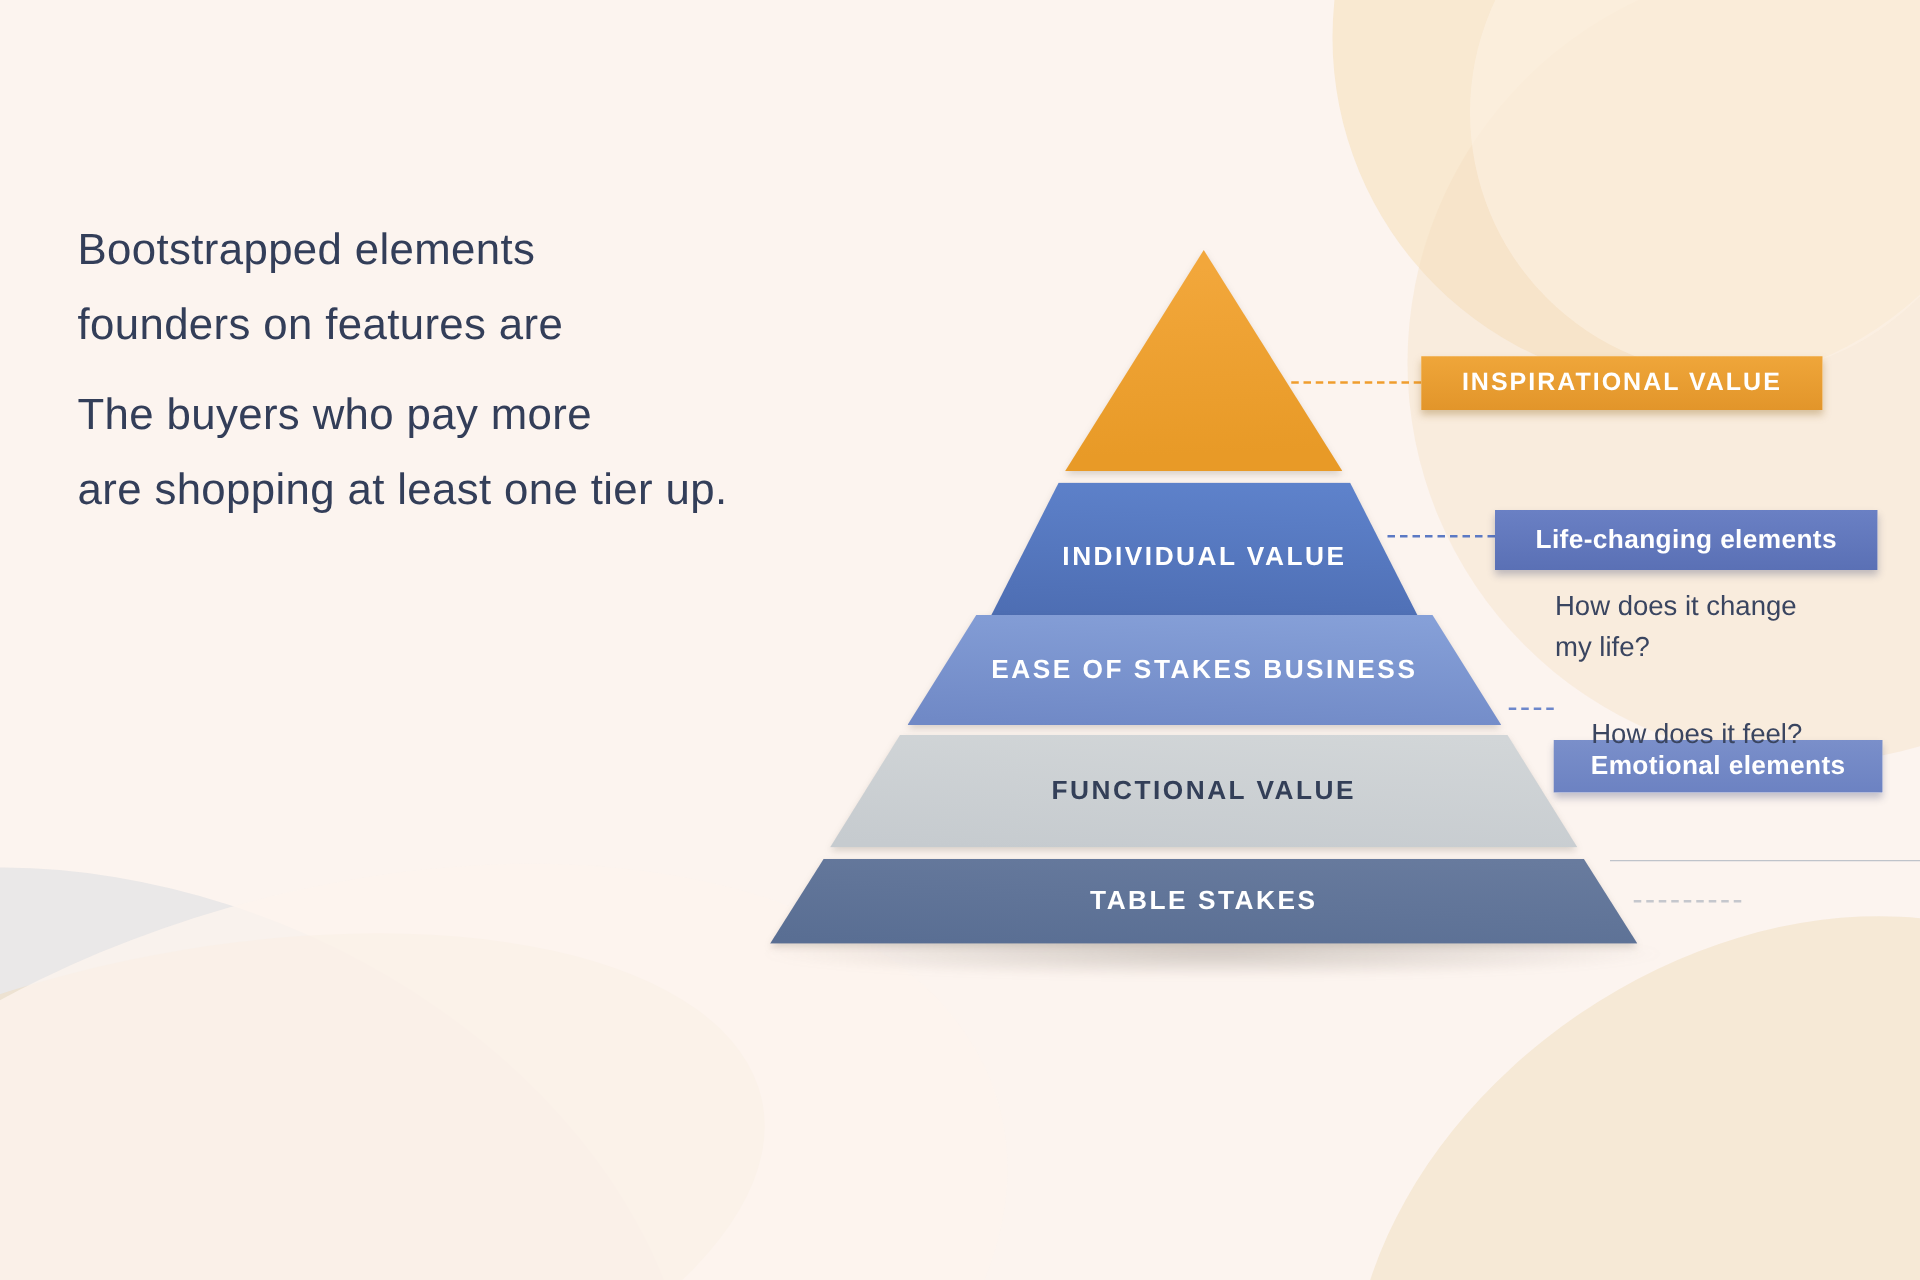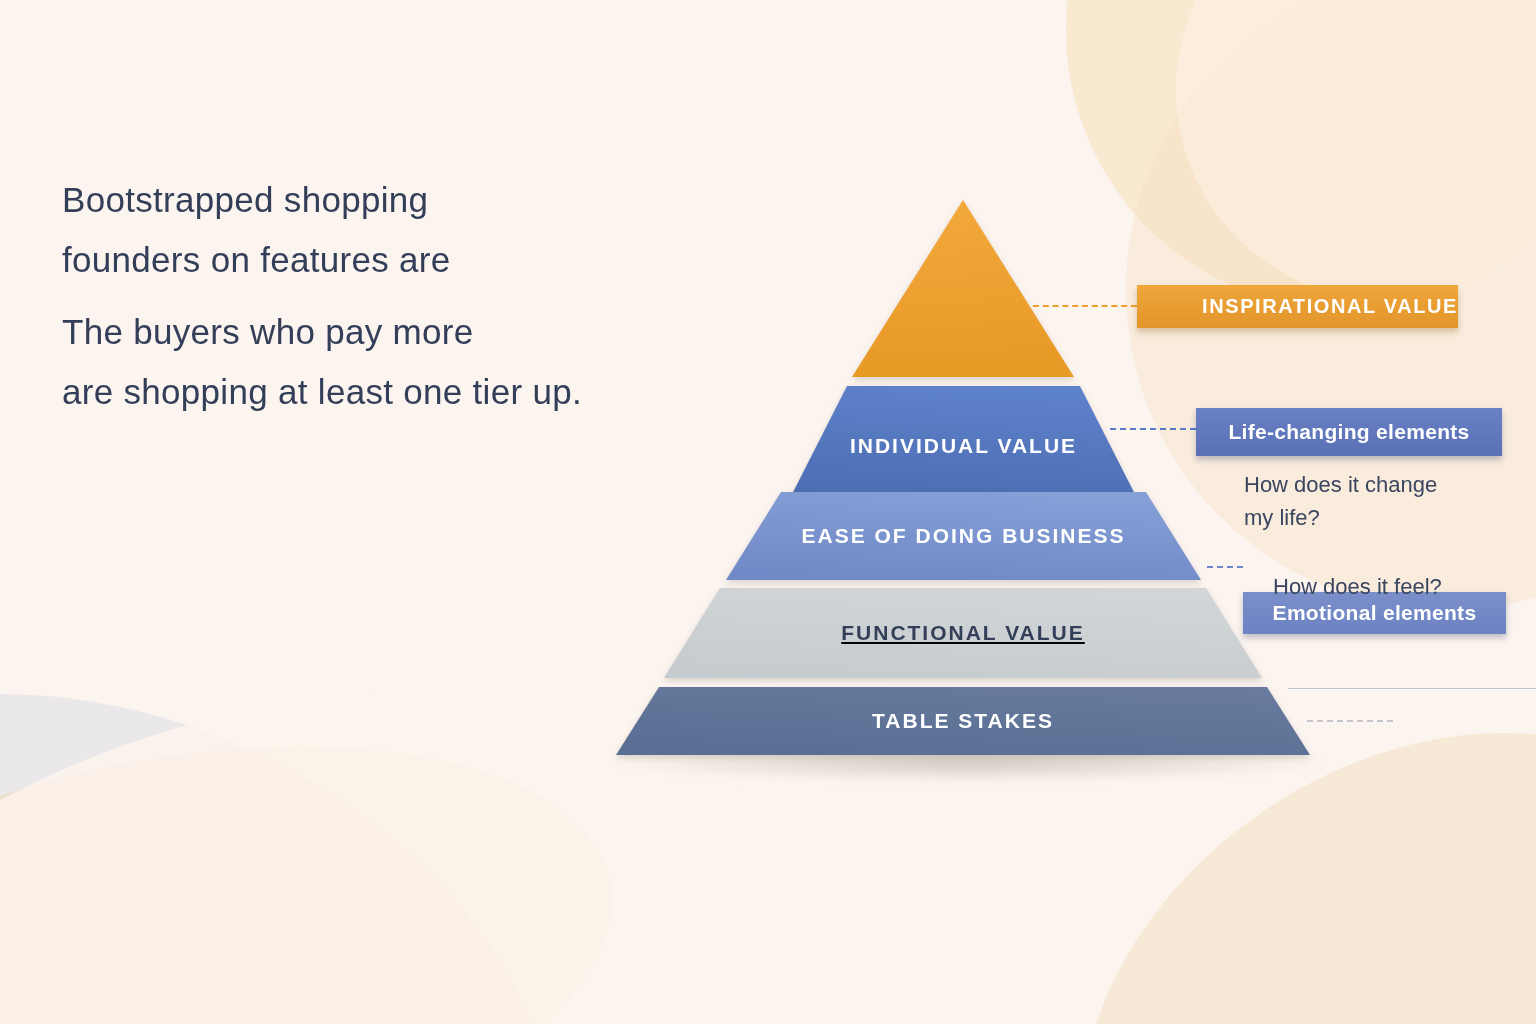--- a/index.html
+++ b/index.html
@@ -31,34 +31,34 @@
   .tw-1{left:852px;top:200px;width:222px;height:177px;}
   .t-1{background:linear-gradient(178deg,#f2a73b 10%,#e89a27 90%);clip-path:polygon(50% 0,100% 100%,0 100%);}
 
   .tw-2{left:786px;top:386px;width:355px;height:120px;}
   .t-2{background:linear-gradient(183deg,#5e82cb 5%,#4c6cb1 95%);clip-path:polygon(61px 0,calc(100% - 61px) 0,100% 100%,0 100%);}
 
   .tw-3{left:726px;top:492px;width:475px;height:88px;}
   .t-3{background:linear-gradient(183deg,#86a0d8 5%,#7089c6 95%);clip-path:polygon(55px 0,calc(100% - 55px) 0,100% 100%,0 100%);}
 
   .tw-4{left:664px;top:588px;width:598px;height:90px;}
-  .t-4{background:linear-gradient(183deg,#d2d6d8 5%,#c6cbcf 95%);clip-path:polygon(56px 0,calc(100% - 56px) 0,100% 100%,0 100%);text-decoration:underline;}
+  .t-4{background:linear-gradient(183deg,#d2d6d8 5%,#c6cbcf 95%);clip-path:polygon(56px 0,calc(100% - 56px) 0,100% 100%,0 100%);}
   .t-4 .tier-label{color:#333f58;}
 
   .tw-5{left:616px;top:687px;width:694px;height:68px;}
   .t-5{background:linear-gradient(183deg,#687b9e 5%,#596e93 95%);clip-path:polygon(43px 0,calc(100% - 43px) 0,100% 100%,0 100%);text-align:center;}
 
   .pyramid-shadow{position:absolute;left:575px;top:742px;width:790px;height:42px;
     background:radial-gradient(ellipse at center,rgba(110,100,90,.28) 0%,rgba(110,100,90,0) 65%);
     filter:blur(3px);}
 
   
   .callout-box{position:absolute;display:flex;align-items:center;justify-content:center;color:#fff;font-weight:bold;white-space:nowrap;}
   .co-inspirational{left:1137px;top:285px;width:321px;height:43px;font-size:20px;letter-spacing:1.6px;
-    background:linear-gradient(180deg,#efa63a,#e2952a);box-shadow:0 4px 6px rgba(150,105,35,.35);justify-content:flex-end;}
+    background:linear-gradient(180deg,#efa63a,#e2952a);box-shadow:0 4px 6px rgba(150,105,35,.35);}
   .co-life{left:1196px;top:408px;width:306px;height:48px;font-size:21px;letter-spacing:.3px;
     background:linear-gradient(180deg,#6a80c4,#5a70b5);box-shadow:0 4px 6px rgba(55,65,110,.3);}
   .co-emotional{left:1243px;top:546px;width:263px;height:42px;font-size:21px;letter-spacing:.3px;
     background:linear-gradient(180deg,#7a8fca,#6c82c2);box-shadow:0 4px 6px rgba(55,65,110,.3);margin-top:46px;}
 
   .connector{position:absolute;height:0;border-top:2px dashed #ef9d2e;}
   .cn-1{left:1033px;top:305px;width:104px;}
   .cn-2{left:1110px;top:428px;width:86px;border-top-color:#5b79c4;}
   .cn-3{left:1207px;top:566px;width:36px;border-top-color:#6d87cb;}
 
@@ -75,21 +75,21 @@
 <div class="decor decor-tr-1"></div>
 <div class="decor decor-tr-2"></div>
 <div class="decor decor-tr-3"></div>
 <div class="decor decor-bl-1"></div>
 <div class="decor decor-bl-2"></div>
 <div class="decor decor-bl-3"></div>
 <div class="decor decor-br"></div>
 
 <div class="intro">
   <p>
-    <span>Bootstrapped shopping</span><br>
+    <span>Bootstrapped elements</span><br>
     <span>founders on features are</span><br>
   </p>
   <p>
     <span>The buyers who pay more</span><br>
     <span>are shopping at least one tier up.</span>
   </p>
 </div>
 
 <div class="pyramid-shadow"></div>
 
@@ -98,21 +98,21 @@
 </div>
 
 <div class="tier-wrap tw-2">
   <div class="tier t-2">
     <span class="tier-label">INDIVIDUAL VALUE</span>
   </div>
 </div>
 
 <div class="tier-wrap tw-3">
   <div class="tier t-3">
-    <span class="tier-label">EASE OF DOING BUSINESS</span>
+    <span class="tier-label">EASE OF STAKES BUSINESS</span>
   </div>
 </div>
 
 <div class="tier-wrap tw-4">
   <div class="tier t-4">
     <span class="tier-label">FUNCTIONAL VALUE</span>
   </div>
 </div>
 
 <div class="tier-wrap tw-5">

